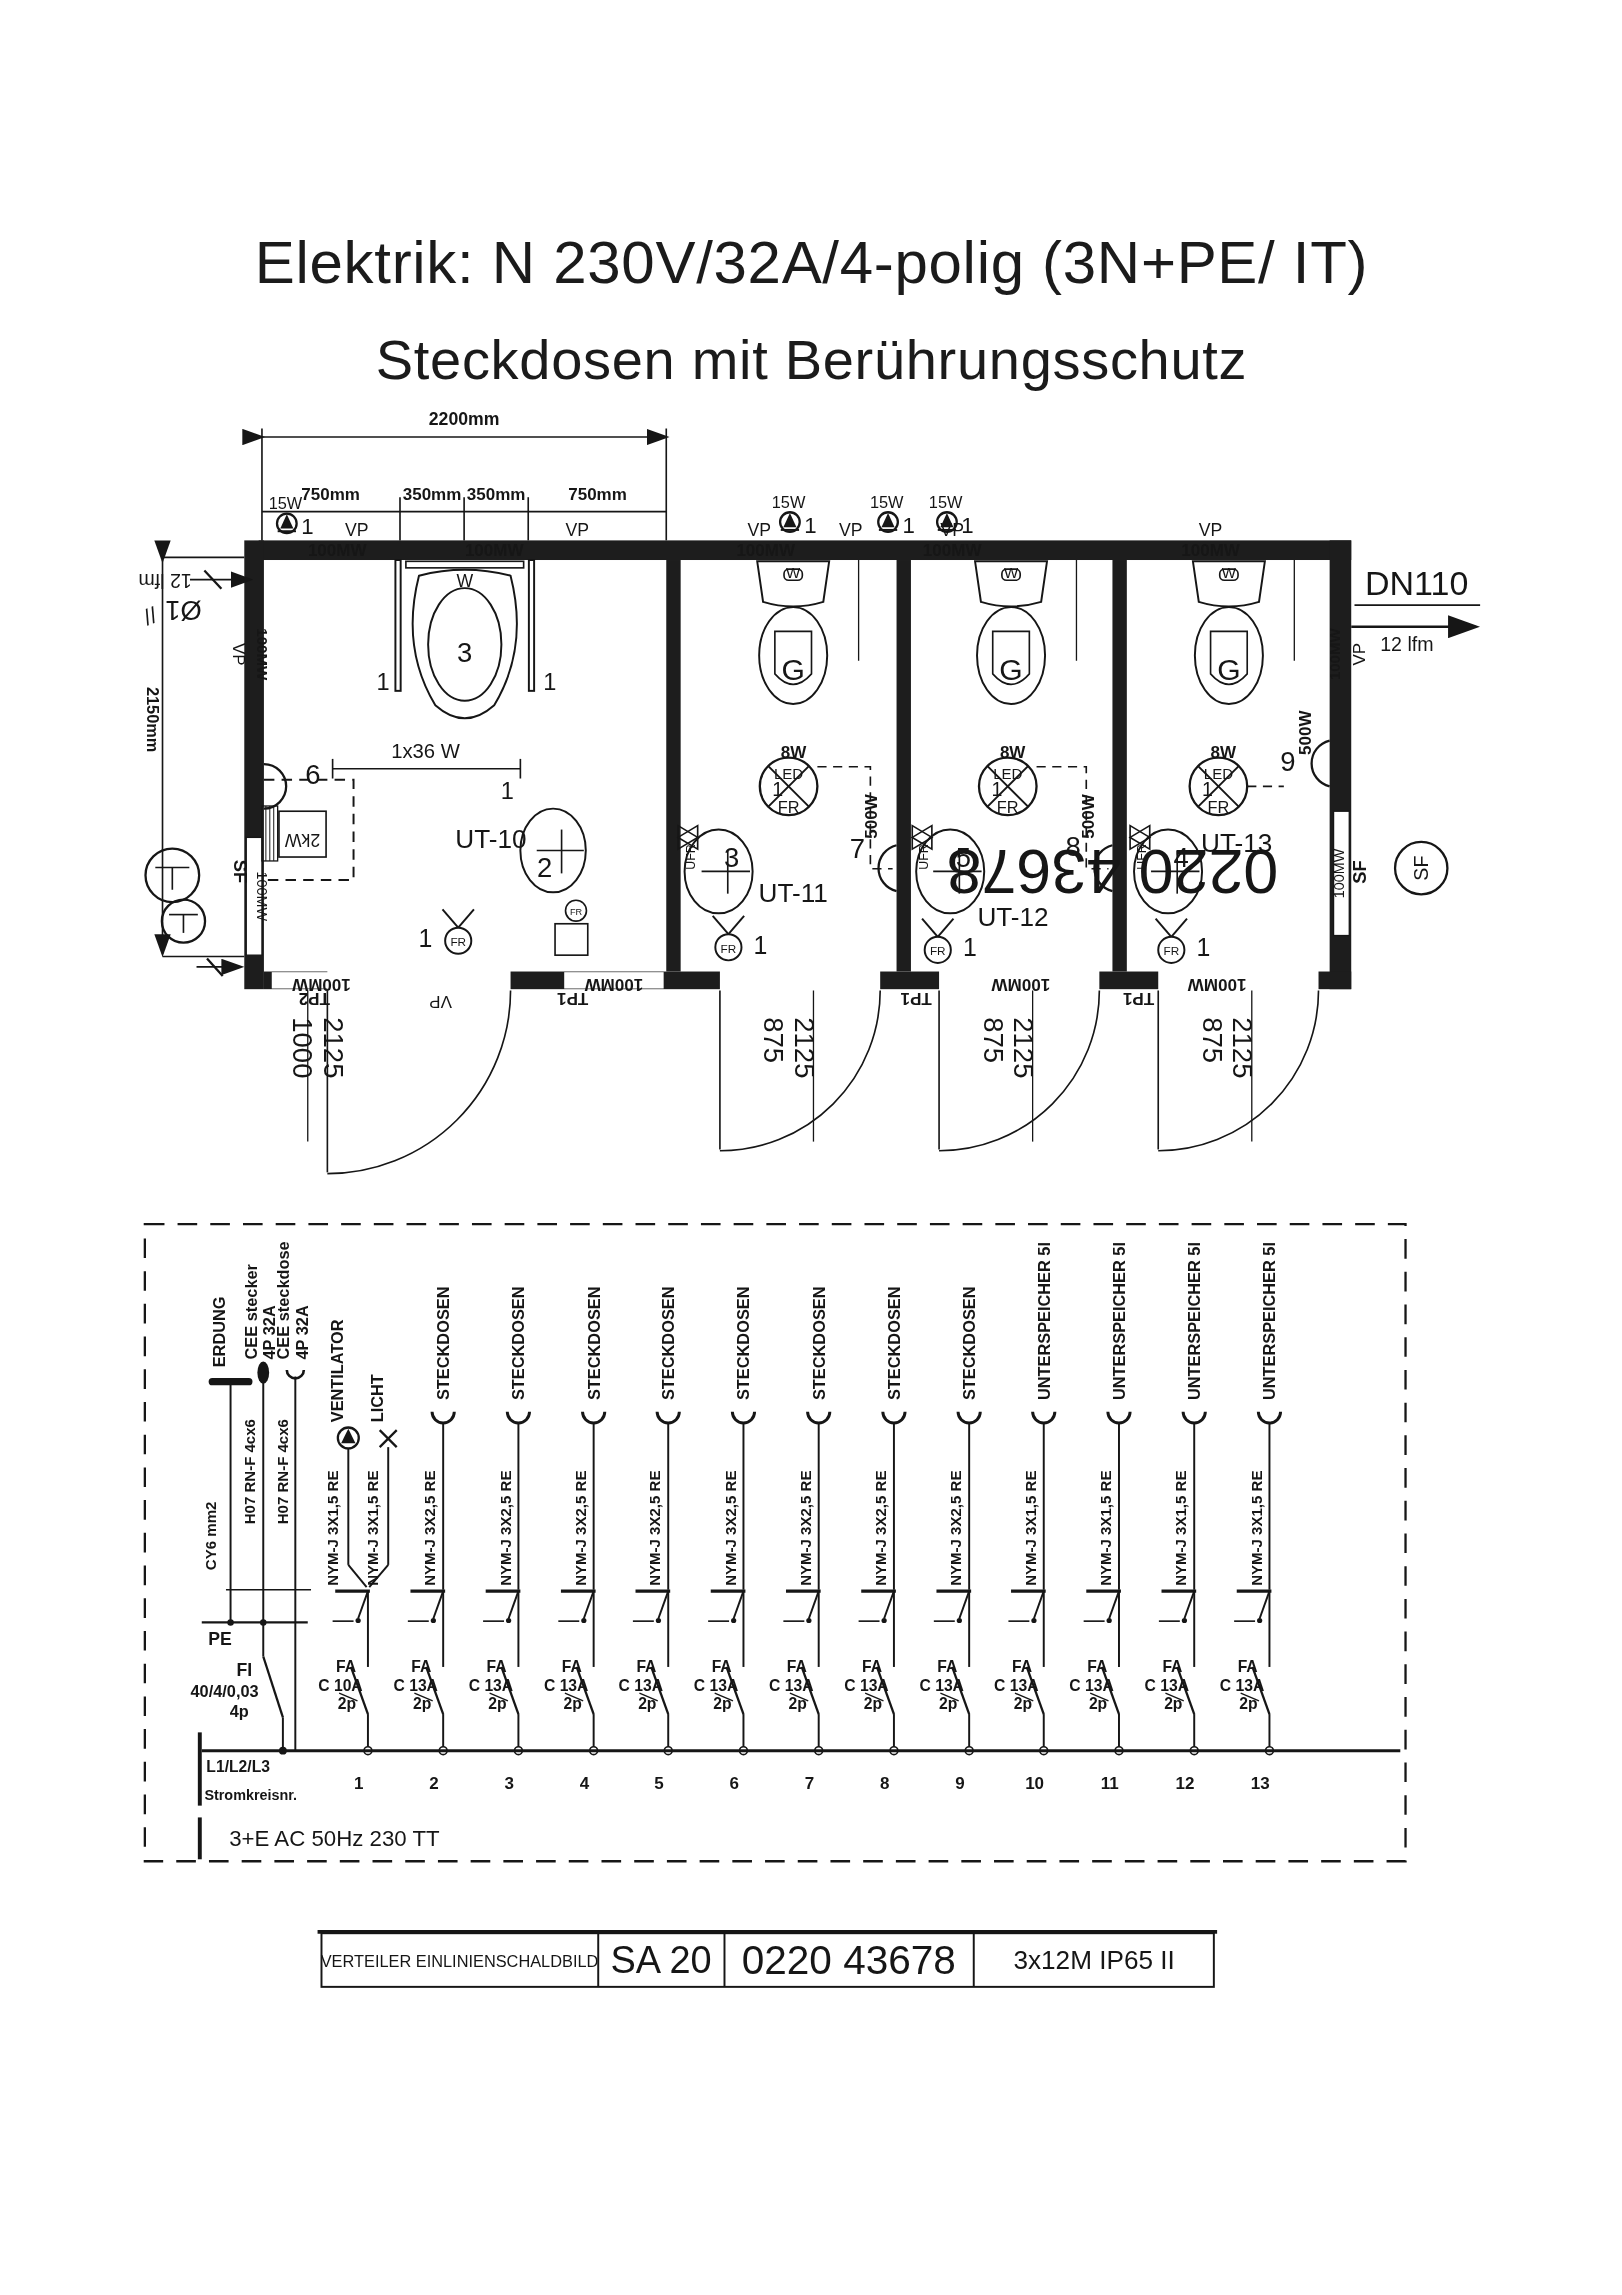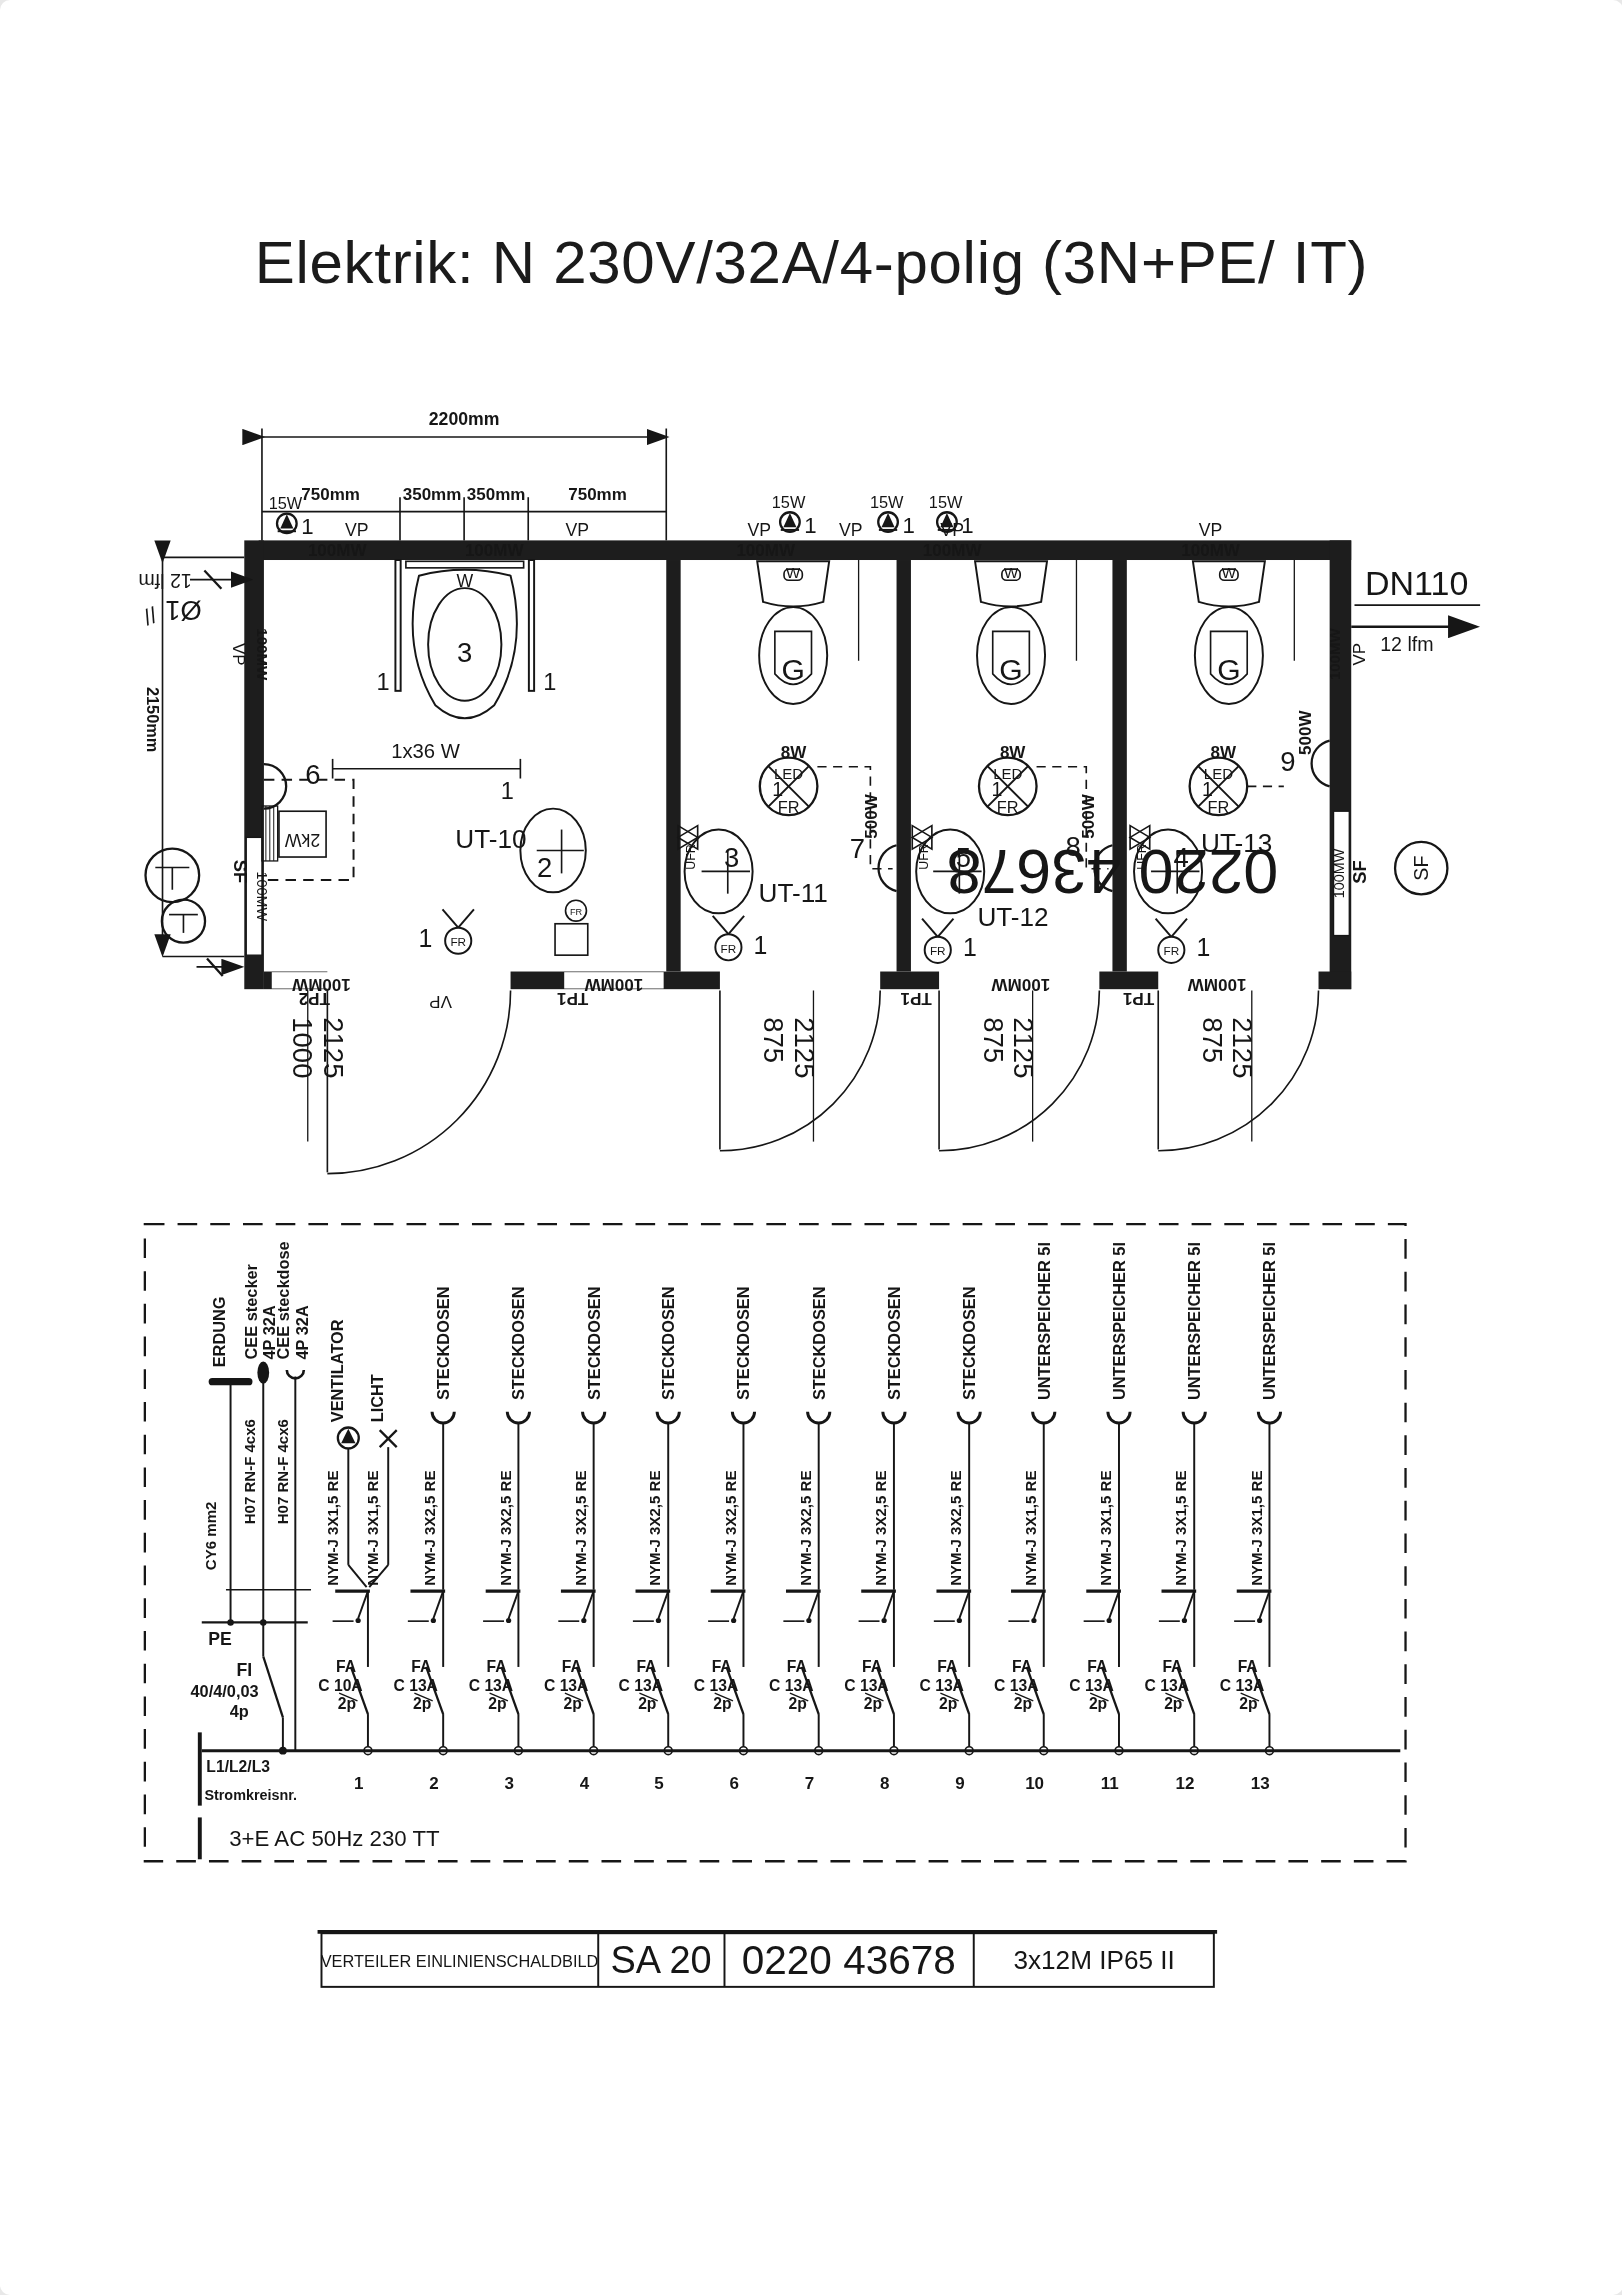--- a/index.html
+++ b/index.html
@@ -1,30 +1,31 @@
 <!DOCTYPE html>
 <html style="font-size:10.5px"><head>
 <meta charset="utf-8">
 <style>
   html,body{margin:0;padding:0;background:#e8e8e8;}
   .page{position:relative;width:1623px;height:2295px;background:#ffffff;overflow:hidden;
-        font-family:"Liberation Sans", sans-serif;color:#161616;border-radius:10px;}
+        font-family:"Liberation Sans", sans-serif;color:#161616;}
   .title-line{position:absolute;left:0;width:1623px;text-align:center;color:#1b1b1b;
               font-family:"Liberation Sans", sans-serif;white-space:pre;}
   #t1{top:228px;font-size:60px;letter-spacing:0.7px;}
   #t2{top:327px;font-size:56px;letter-spacing:0.7px;}
   svg{position:absolute;left:0;top:0;}
   svg text{font-family:"Liberation Sans", sans-serif;fill:#161616;}
 </style>
 </head>
 <body>
 
 <div class="page">
 
   <div class="title-line" id="t1">Elektrik: N 230V/32A/4-polig (3N+PE/ IT)</div>
+  <div class="title-line" id="t2">Steckdosen mit Berührungsschutz</div>
 
   <svg width="1623" height="2295" viewBox="0 0 2480 3508">
     <defs>
       <marker id="ar" markerWidth="14" markerHeight="10" refX="12" refY="5" orient="auto">
         <path d="M0,0 L14,5 L0,10 Z" fill="#161616"></path>
       </marker>
     </defs>
 
     <g stroke="#161616" fill="none" stroke-width="3">
 

